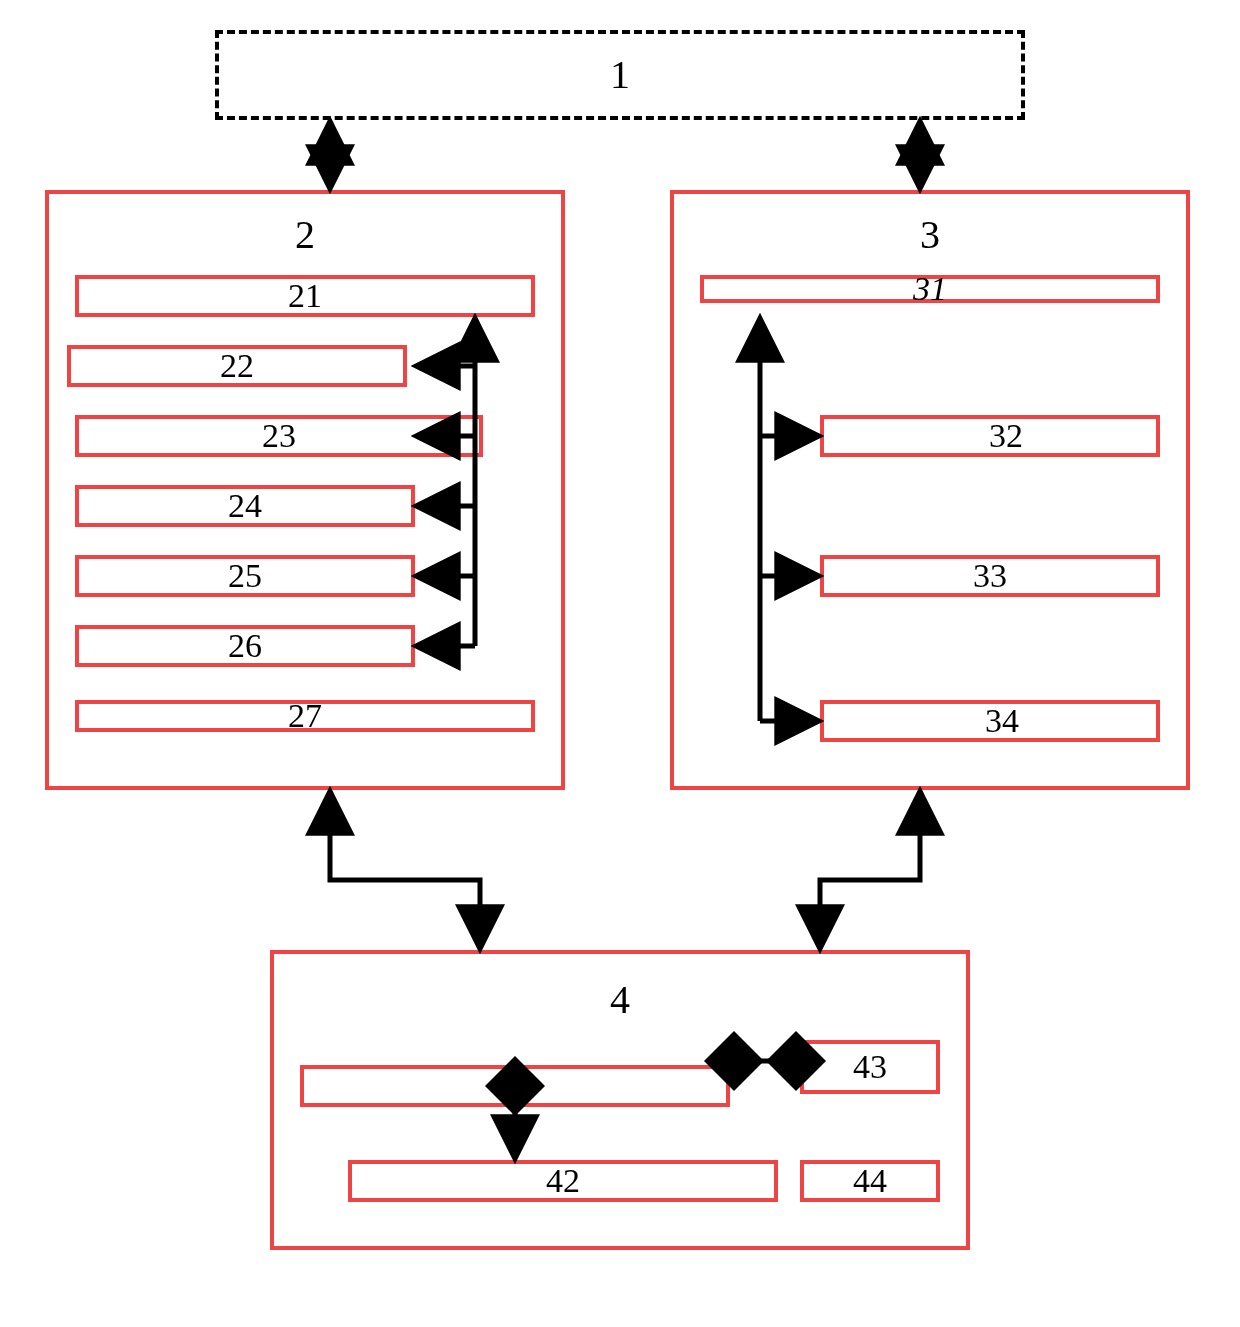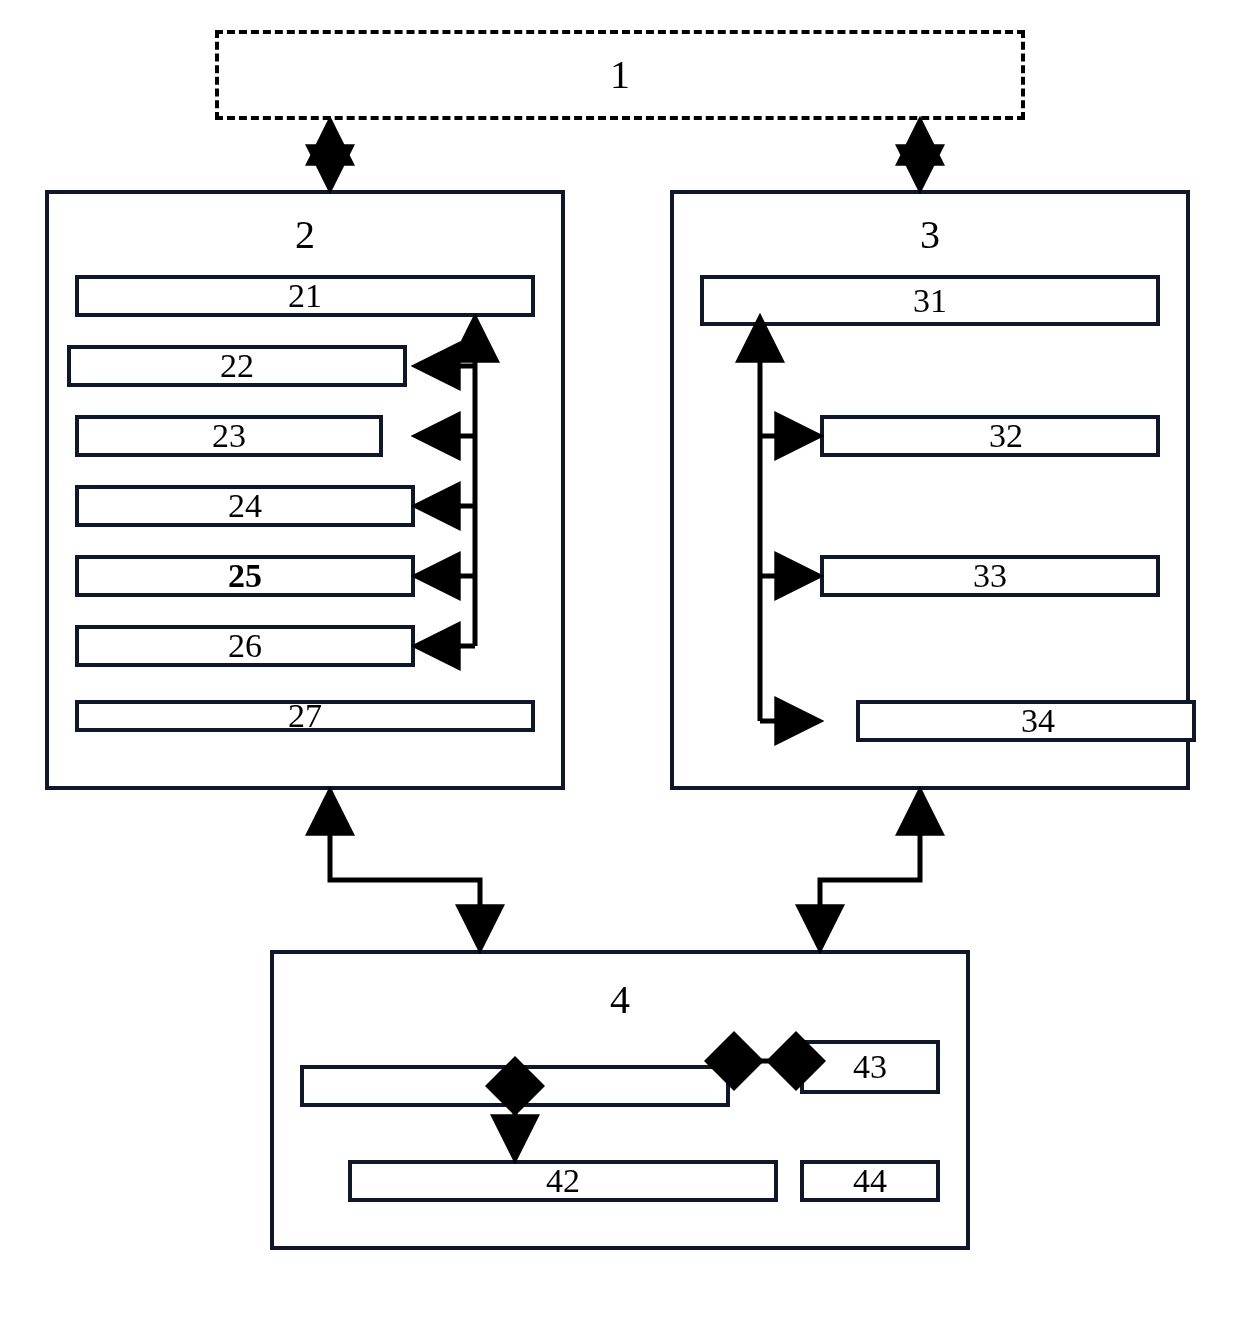--- a/index.html
+++ b/index.html
@@ -9,21 +9,21 @@
   }
   body {
     width: 1240px;
     height: 1327px;
     position: relative;
     font-family: "Times New Roman", serif;
     font-size: 34px;
   }
   .box {
     position: absolute;
-    border: 4px solid #0f172a;
+    border: 4px solid #ef4444;
     box-sizing: border-box;
     background: #fff;
     display: flex;
     align-items: center;
     justify-content: center;
   }
   .dashed {
     border: 4px dashed #000;
   }
   .label {
@@ -53,50 +53,50 @@
 <div class="box" style="left:45px; top:190px; width:520px; height:600px;">
 </div>
 <div class="label" style="position:absolute; left:45px; top:215px; width:520px; text-align:center;">2</div>
 
 <div class="box" style="left:75px; top:275px; width:460px; height:42px;">
   <span class="inner-label">21</span>
 </div>
 <div class="box" style="left:67px; top:345px; width:340px; height:42px;">
   <span class="inner-label">22</span>
 </div>
-<div class="box" style="left:75px; top:415px; width:308px; height:42px;">
+<div class="box" style="left:75px; top:415px; width:408px; height:42px;">
   <span class="inner-label">23</span>
 </div>
 <div class="box" style="left:75px; top:485px; width:340px; height:42px;">
   <span class="inner-label">24</span>
 </div>
-<div class="box" style="left:75px; top:555px; width:340px; height:42px;font-weight:bold;">
+<div class="box" style="left:75px; top:555px; width:340px; height:42px;">
   <span class="inner-label">25</span>
 </div>
 <div class="box" style="left:75px; top:625px; width:340px; height:42px;">
   <span class="inner-label">26</span>
 </div>
 <div class="box" style="left:75px; top:700px; width:460px; height:32px;">
   <span class="inner-label">27</span>
 </div>
 
 <div class="box" style="left:670px; top:190px; width:520px; height:600px;">
 </div>
 <div class="label" style="position:absolute; left:670px; top:215px; width:520px; text-align:center;">3</div>
 
-<div class="box" style="left:700px; top:275px; width:460px; height:51px;">
+<div class="box" style="left:700px; top:275px; width:460px; height:28px;font-style:italic;">
   <span class="inner-label">31</span>
 </div>
 <div class="box" style="left:820px; top:415px; width:340px; height:42px;padding-left:32px;">
   <span class="inner-label">32</span>
 </div>
 <div class="box" style="left:820px; top:555px; width:340px; height:42px;">
   <span class="inner-label">33</span>
 </div>
-<div class="box" style="left:856px; top:700px; width:340px; height:42px;padding-left:24px;">
+<div class="box" style="left:820px; top:700px; width:340px; height:42px;padding-left:24px;">
   <span class="inner-label">34</span>
 </div>
 
 <div class="box" style="left:270px; top:950px; width:700px; height:300px;">
 </div>
 <div class="label" style="position:absolute; left:270px; top:980px; width:700px; text-align:center;">4</div>
 
 <div class="box" style="left:300px; top:1040px; width:430px; height:42px;margin-top:25px;">
   <span class="inner-label">41</span>
 </div>

